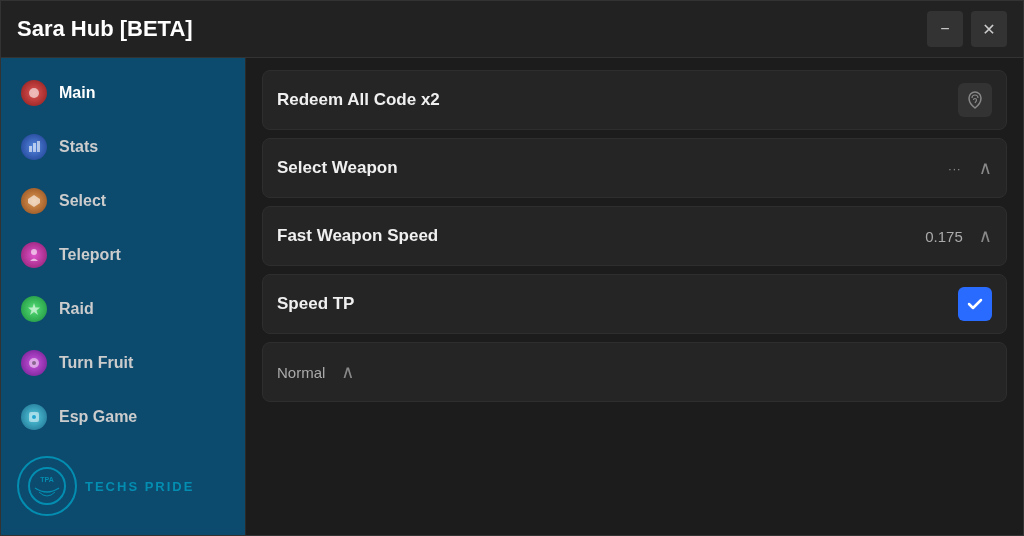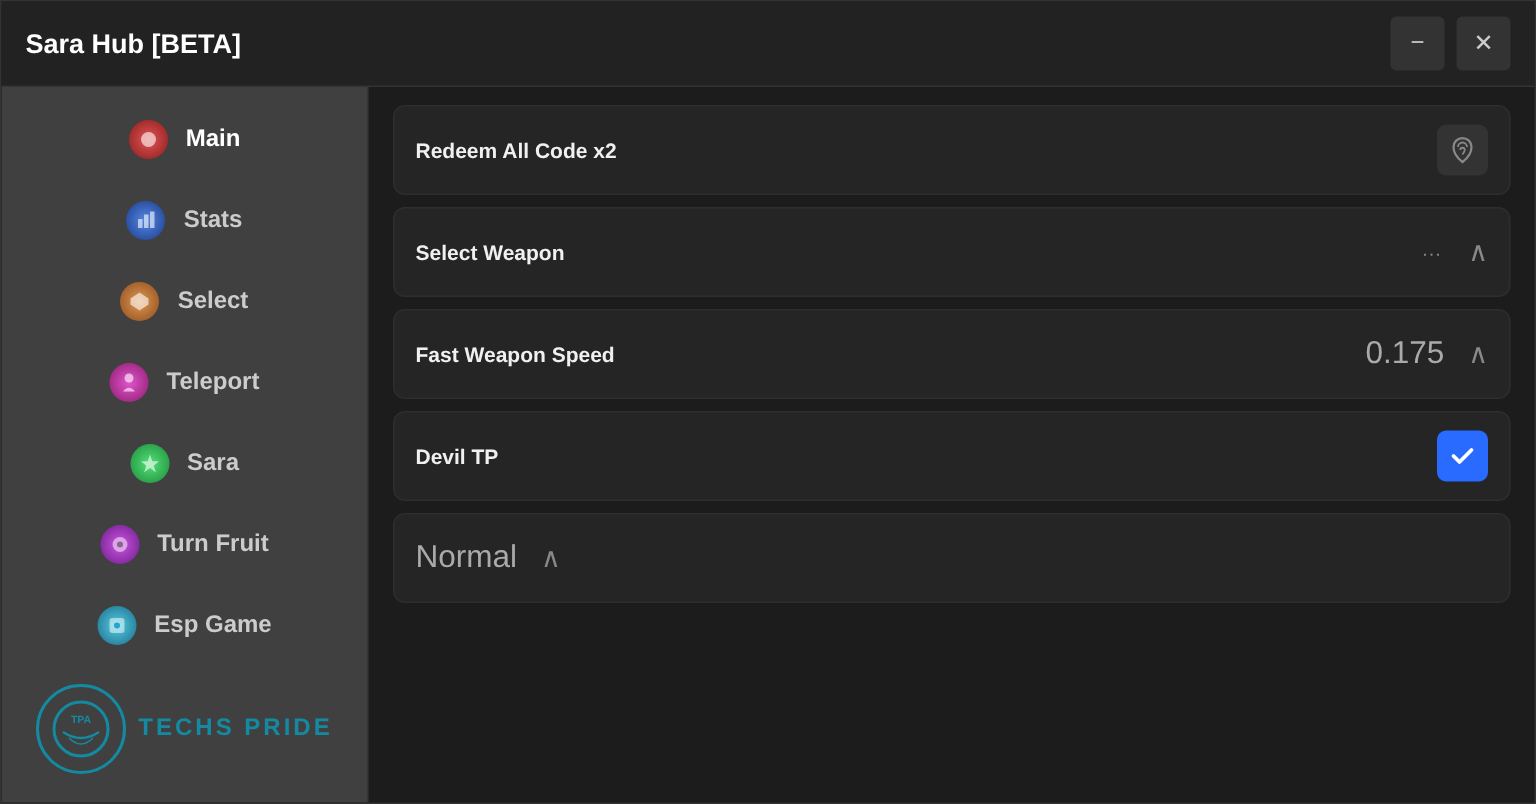--- a/index.html
+++ b/index.html
@@ -26,21 +26,21 @@
       background: #222;
       display: flex;
       align-items: center;
       justify-content: space-between;
       padding: 10px 16px;
       border-bottom: 1px solid #333;
       min-height: 52px;
     }
 
     .title-bar-title {
-      font-size: 18px;
+      font-size: 22px;
       font-weight: bold;
       color: #ffffff;
     }
 
     .title-bar-controls {
       display: flex;
       gap: 8px;
     }
 
     .title-btn {
@@ -60,26 +60,25 @@
     
     .app-body {
       display: flex;
       flex: 1;
       overflow: hidden;
     }
 
     
     .sidebar {
       width: 245px;
-      background: #404040;
+      background: #0c4a6e;
       border-right: 1px solid #2a2a2a;
       display: flex;
       flex-direction: column;
       padding: 8px 0;
-      align-items: center;
     }
 
     .sidebar-item {
       display: flex;
       align-items: center;
       gap: 12px;
       padding: 14px 20px;
       cursor: pointer;
       color: #ccc;
       font-size: 16px;
@@ -128,21 +127,21 @@
       border-radius: 50%;
       display: flex;
       align-items: center;
       justify-content: center;
       color: #00aacc;
       font-size: 10px;
       font-weight: bold;
     }
 
     .logo-text {
-      font-size: 16px;
+      font-size: 13px;
       color: #00aacc;
       font-weight: bold;
       letter-spacing: 2px;
     }
 
     
     .main-content {
       flex: 1;
       padding: 12px 16px;
       display: flex;
@@ -157,21 +156,21 @@
       border-radius: 8px;
       display: flex;
       align-items: center;
       justify-content: space-between;
       padding: 0 14px;
       min-height: 60px;
       border: 1px solid #2e2e2e;
     }
 
     .feature-label {
-      font-size: 14px;
+      font-size: 17px;
       font-weight: 700;
       color: #f0f0f0;
     }
 
     .feature-control {
       display: flex;
       align-items: center;
       gap: 8px;
     }
 
@@ -197,21 +196,21 @@
 
     .dots-label {
       color: #888;
       font-size: 13px;
       margin-right: 6px;
     }
 
     
     .value-label {
       color: #aaa;
-      font-size: 21px;
+      font-size: 15px;
       margin-right: 4px;
     }
 
     
     .checkbox-blue {
       width: 34px;
       height: 34px;
       background: #2a6bff;
       border-radius: 6px;
       display: flex;
@@ -288,21 +287,21 @@
         </div>
         <span>Teleport</span>
       </div>
 
       <div class="sidebar-item">
         <div class="sidebar-icon icon-raid">
           <svg width="14" height="14" viewBox="0 0 14 14">
               <polygon points="7,1 8.5,5.5 13,5.5 9.5,8.5 11,13 7,10 3,13 4.5,8.5 1,5.5 5.5,5.5" fill="rgba(255,255,255,0.6)"></polygon>
             </svg>
         </div>
-        <span>Sara</span>
+        <span>Raid</span>
       </div>
 
       <div class="sidebar-item">
         <div class="sidebar-icon icon-devil">
           <svg width="14" height="14" viewBox="0 0 14 14">
               <circle cx="7" cy="7" r="5" fill="rgba(255,255,255,0.5)"></circle>
               <circle cx="7" cy="7" r="2" fill="rgba(0,0,0,0.4)"></circle>
             </svg>
         </div>
         <span>Turn Fruit</span>
@@ -356,21 +355,21 @@
 
       <div class="feature-row">
         <span class="feature-label">Fast Weapon Speed</span>
         <div class="feature-control">
           <span class="value-label">0.175</span>
           <span class="chevron">∧</span>
         </div>
       </div>
 
       <div class="feature-row">
-        <span class="feature-label">Devil TP</span>
+        <span class="feature-label">Speed TP</span>
         <div class="feature-control">
           <div class="checkbox-blue">
             <svg width="18" height="18" viewBox="0 0 18 18">
                 <polyline points="3,9 7,13 15,5" stroke="white" stroke-width="2.5" fill="none" stroke-linecap="round" stroke-linejoin="round"></polyline>
               </svg>
           </div>
         </div>
       </div>
 
       <div class="feature-row">

